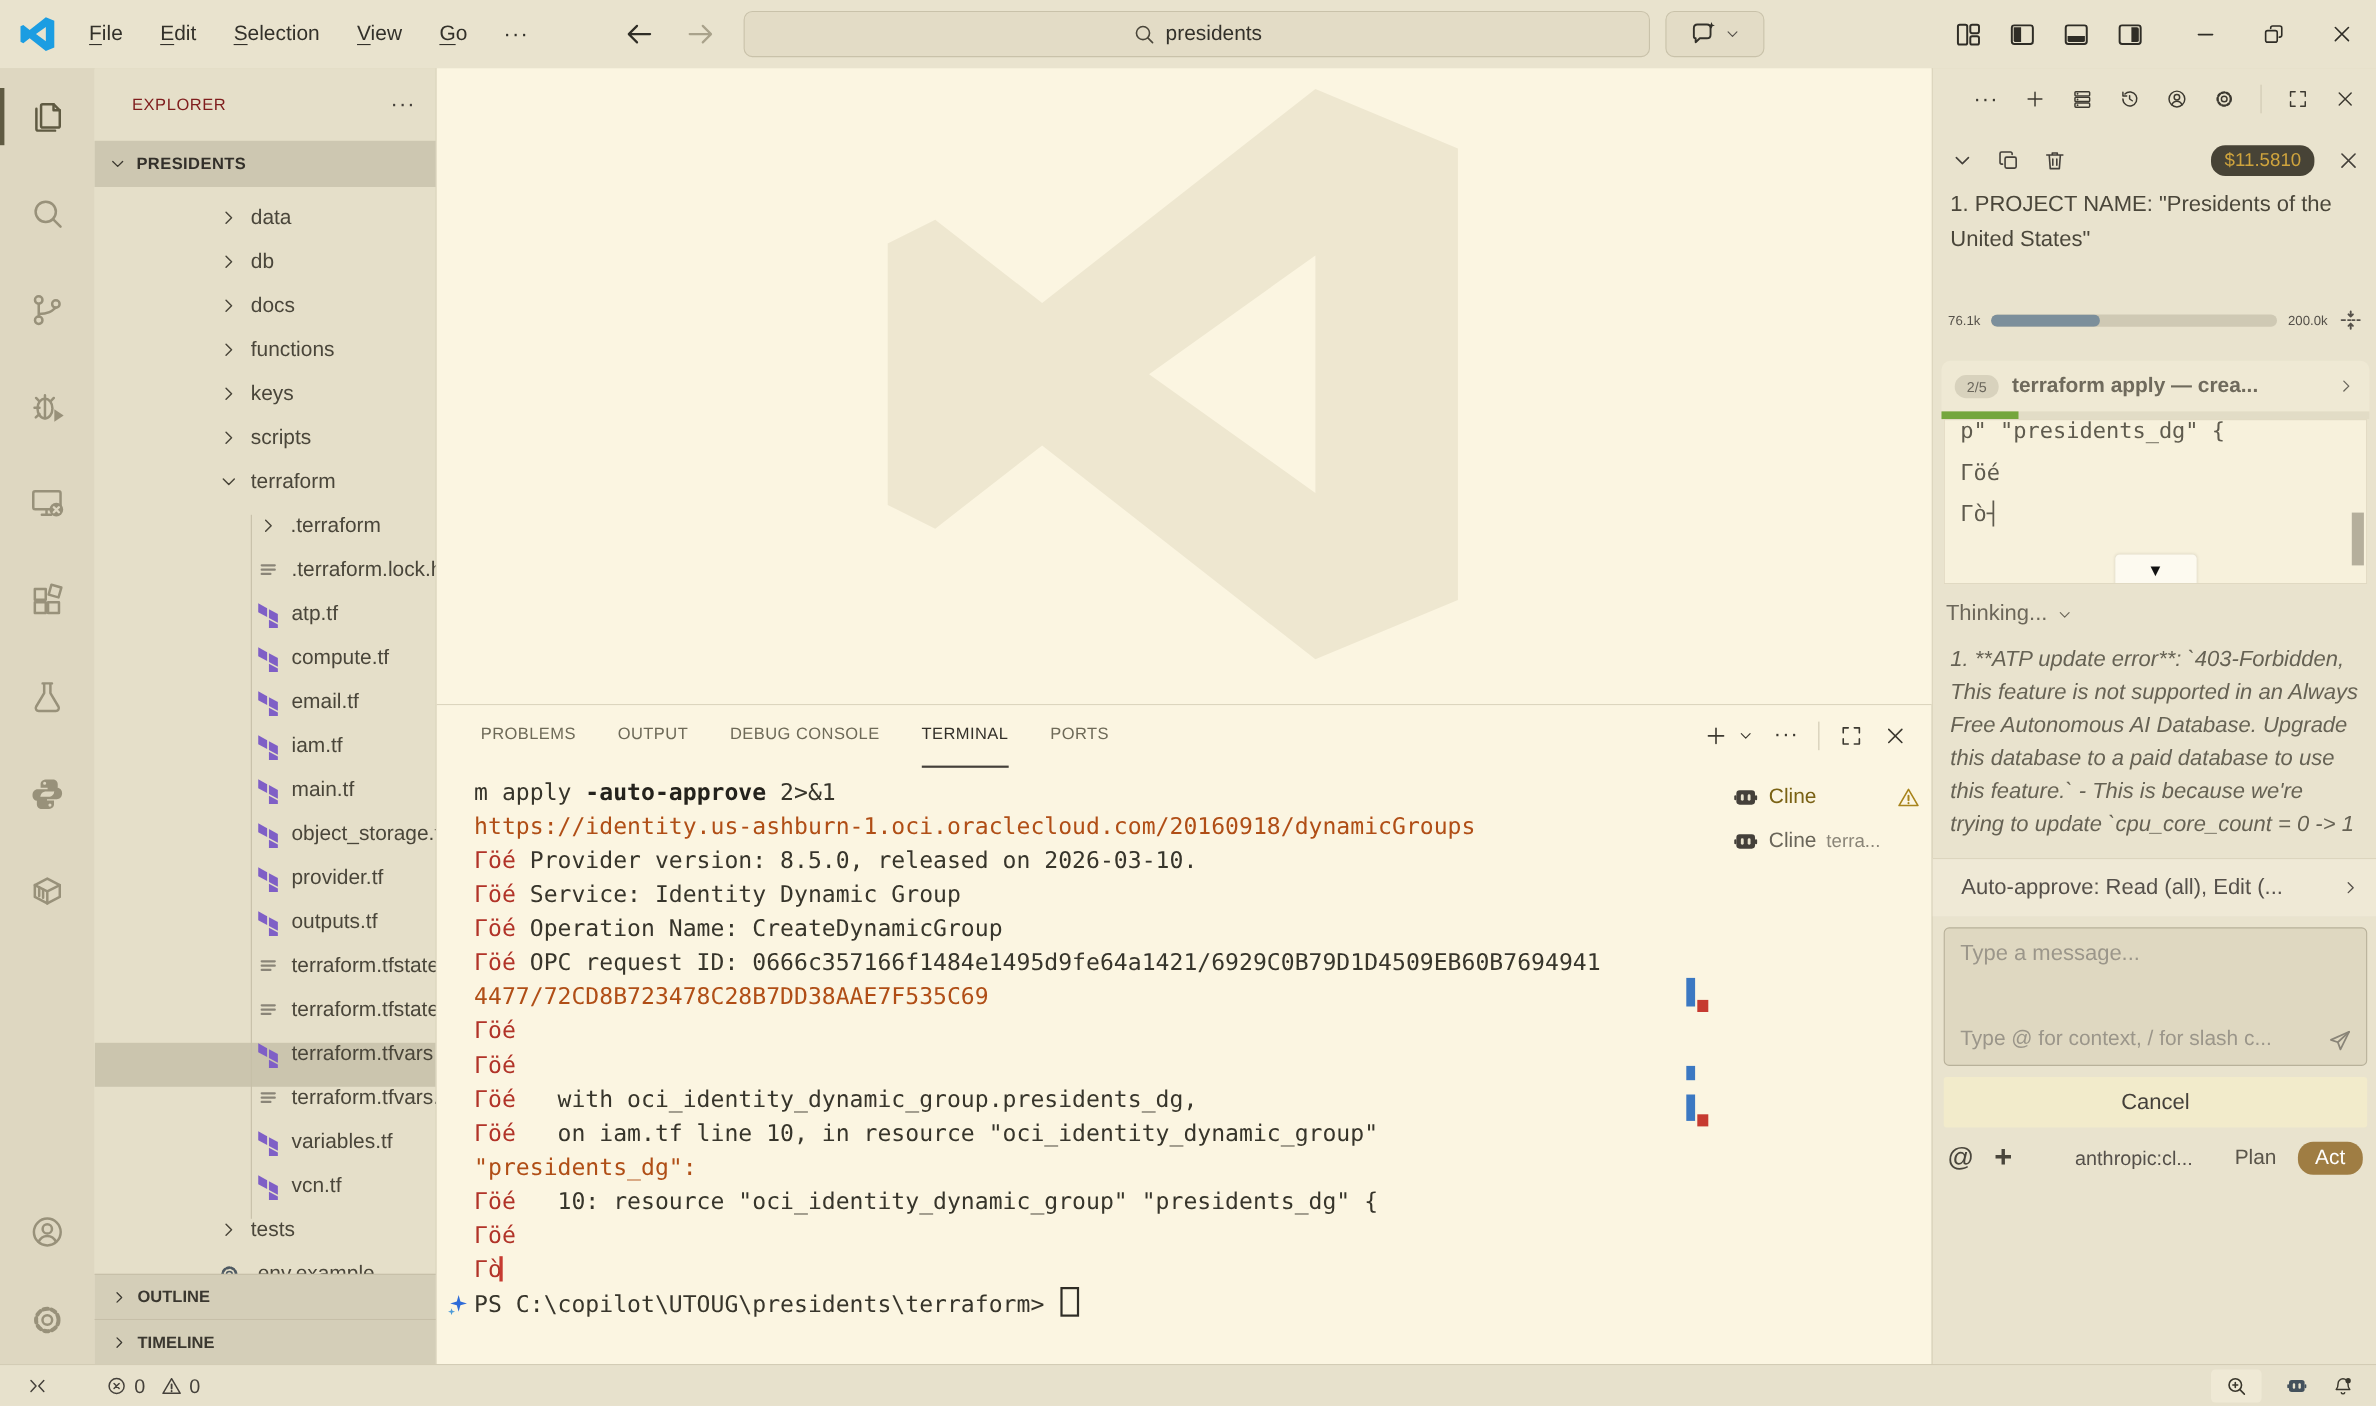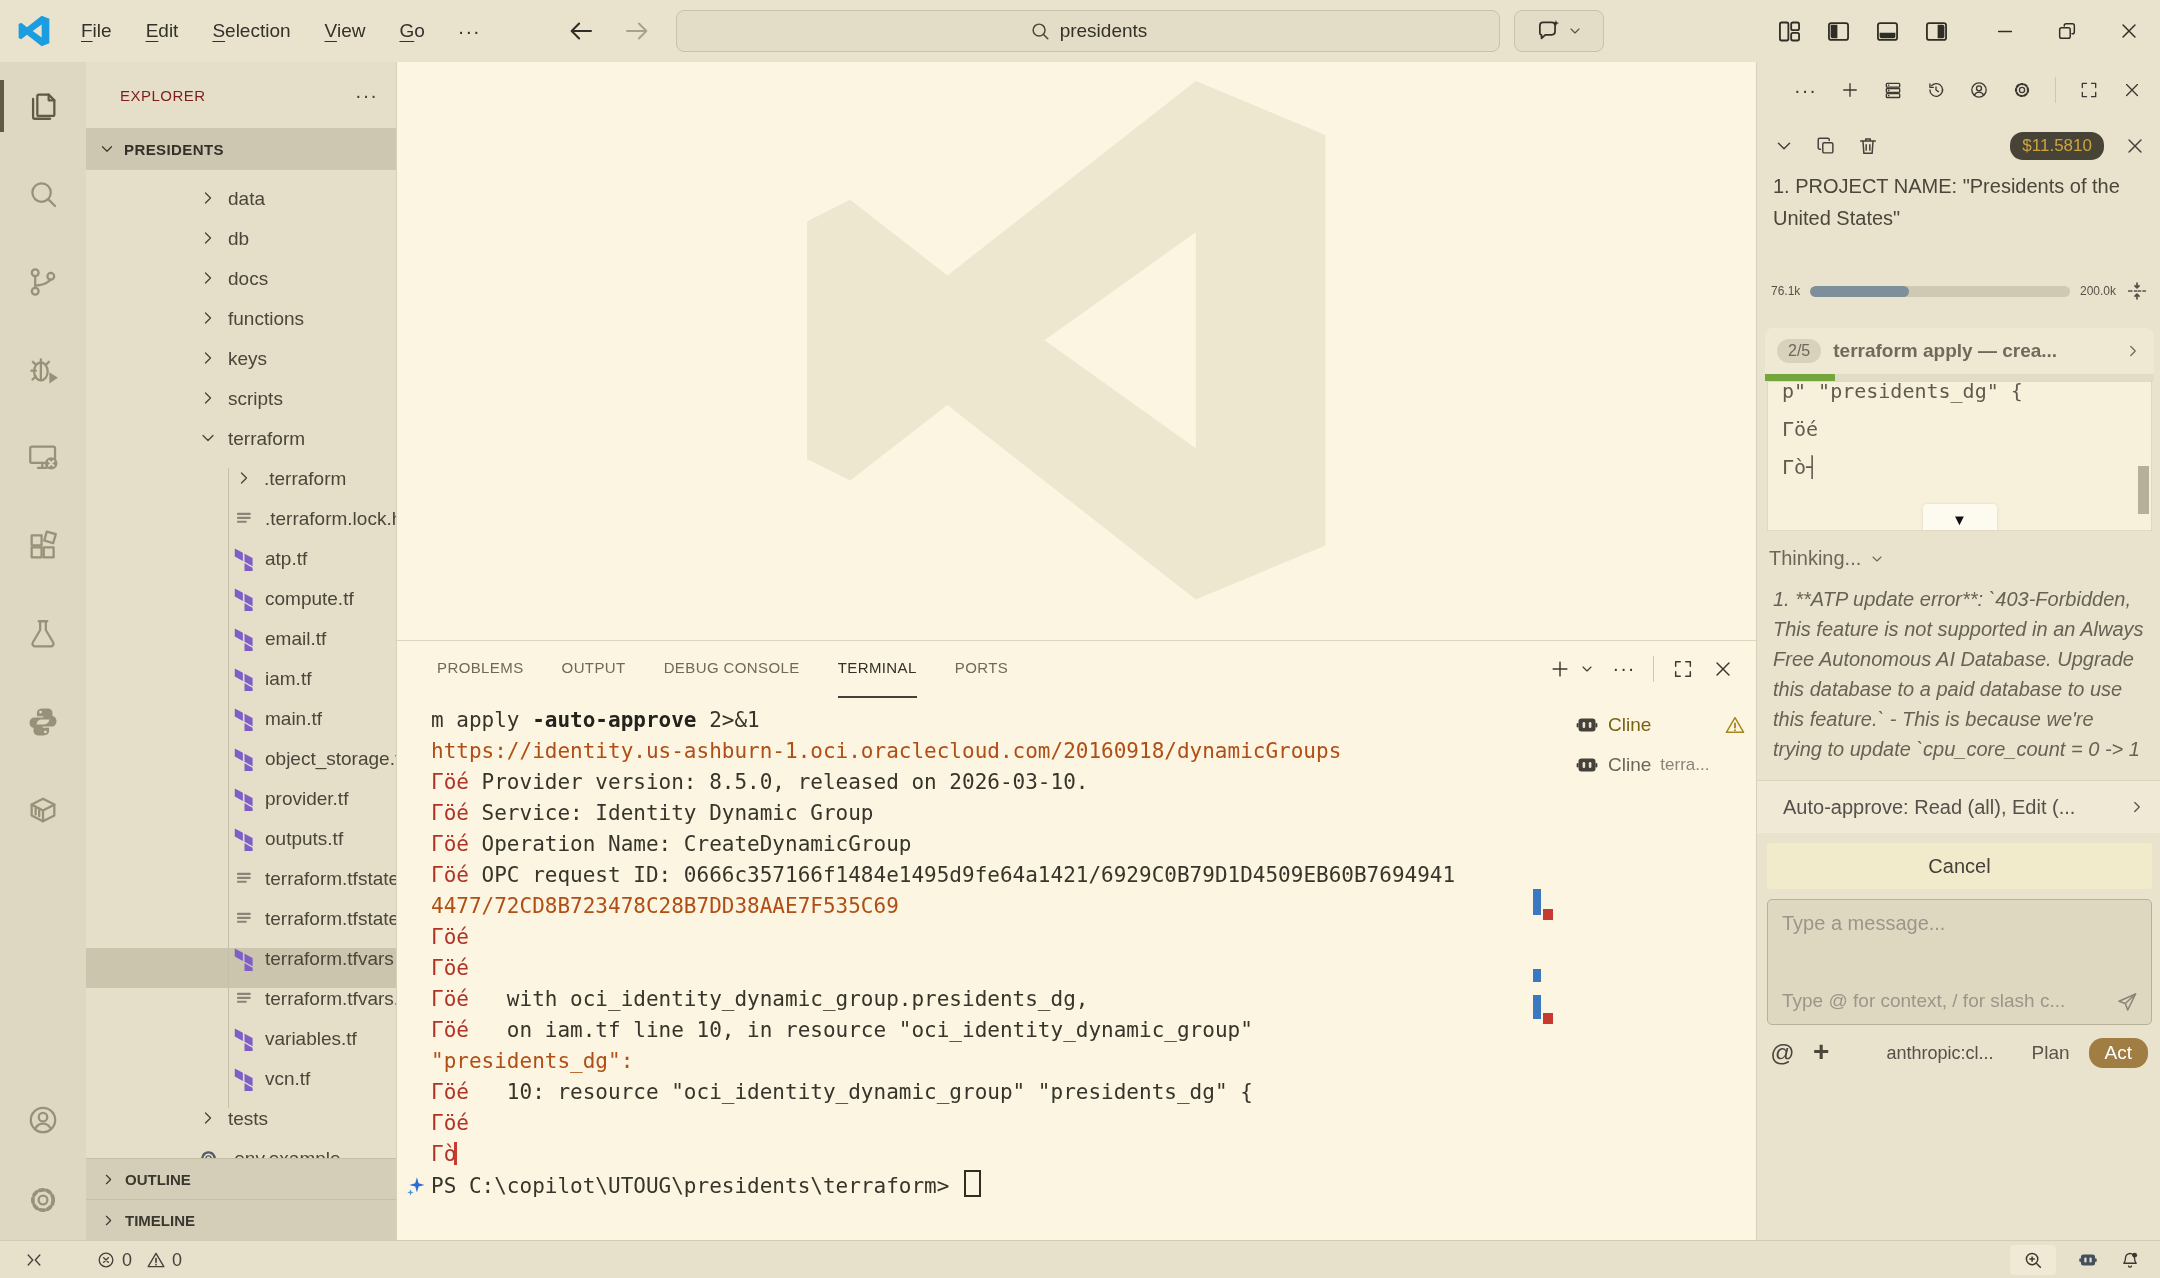--- a/index.html
+++ b/index.html
@@ -109,21 +109,21 @@
   #task-cost{margin-left:auto;background:#474336;color:#CFA43D;font-size:17px;padding:4px 12px;border-radius:13px;}
   #task-close{width:20px;height:20px;}
   #task-title{font-size:20px;line-height:32px;color:#4A463A;margin:10px 16px 0 16px;}
   #context-row{display:flex;align-items:center;gap:10px;margin:46px 14px 0 14px;}
   #ctx-used,#ctx-max{font-size:12px;color:#55514A;}
   #ctx-bar{flex:1;height:11px;border-radius:6px;background:#CFC9B4;overflow:hidden;}
   #ctx-fill{height:100%;background:#7C8F9B;border-radius:6px;}
   #ctx-collapse{width:22px;height:22px;color:#55514A;}
   #subtask{margin:26px 8px 0 8px;background:#EFE9D4;border-radius:8px 8px 0 0;}
   #subtask-row{height:46px;display:flex;align-items:center;gap:12px;padding:0 12px;}
-  #subtask-step{background:#D8D2BD;color:#6B675C;font-size:16px;padding:3px 11px;border-radius:13px;}
+  #subtask-step{background:#D8D2BD;color:#6B675C;font-size:13px;padding:3px 11px;border-radius:13px;}
   #subtask-label{font-size:19px;font-weight:bold;color:#6F6A5C;flex:1;white-space:nowrap;overflow:hidden;}
   #subtask-chev{width:18px;height:18px;color:#6B675C;}
   #subtask-progress{height:7px;background:#E2DCC6;}
   #subtask-fill{height:100%;background:#74A63D;}
   #snippet{margin:0 10px;background:#F7F1DC;border:1px solid #E0D9C2;height:148px;overflow:hidden;position:relative;}
   .sline{font-family:"DejaVu Sans Mono",monospace;font-size:20px;line-height:38px;color:#5F5B4E;padding-left:14px;white-space:pre;}
   .sline:first-child{margin-top:-10px;}
   #snip-thumb{position:absolute;right:2px;top:84px;width:11px;height:48px;background:#B5AF9C;}
   #snip-down{position:absolute;left:50%;transform:translateX(-50%);bottom:-4px;width:74px;height:30px;background:#FDFAF0;
              border-radius:4px;display:flex;align-items:center;justify-content:center;font-size:15px;color:#111;box-shadow:0 0 3px rgba(0,0,0,.12);}
@@ -864,32 +864,32 @@
     <div id="thinking-text">1. **ATP update error**: `403-Forbidden, This feature is not supported in an Always Free Autonomous AI Database. Upgrade this database to a paid database to use this feature.` - This is because we're trying to update `cpu_core_count = 0 -&gt; 1</div>
 
     <div id="autoapprove">
       <span>Auto-approve: Read (all), Edit (...</span>
       <span class="ic" id="aa-chev">
           <svg viewBox="0 0 24 24" stroke-width="2">
             <path d="m9 6 6 6-6 6"></path>
           </svg>
         </span>
     </div>
-    <div id="cancel-btn">Cancel</div>
-
     <div id="chat-input">
       <span id="chat-ph">Type a message...</span>
       <span id="chat-hint">Type @ for context, / for slash c...</span>
       <span class="ic" id="chat-send">
           <svg viewBox="0 0 24 24">
             <path d="M20.5 4 4 11.3l6.3 2.2L12.7 20z"></path>
             <path d="M20.5 4 10.3 13.5"></path>
           </svg>
         </span>
     </div>
+
+    <div id="cancel-btn">Cancel</div>
 
     <div id="cline-toolbar">
       <span class="ic" id="tb-at">@</span>
       <span class="ic" id="tb-plus">+</span>
       <span class="ic" id="tb-stack">
           <svg viewBox="0 0 24 24">
             <rect x="4" y="4" width="16" height="4.6" rx="1"></rect>
             <rect x="4" y="10.2" width="16" height="4.6" rx="1"></rect>
             <rect x="4" y="16.4" width="16" height="4.6" rx="1"></rect>
             <path d="M6.8 6.3h.01M6.8 12.5h.01M6.8 18.7h.01" stroke-width="2"></path>

